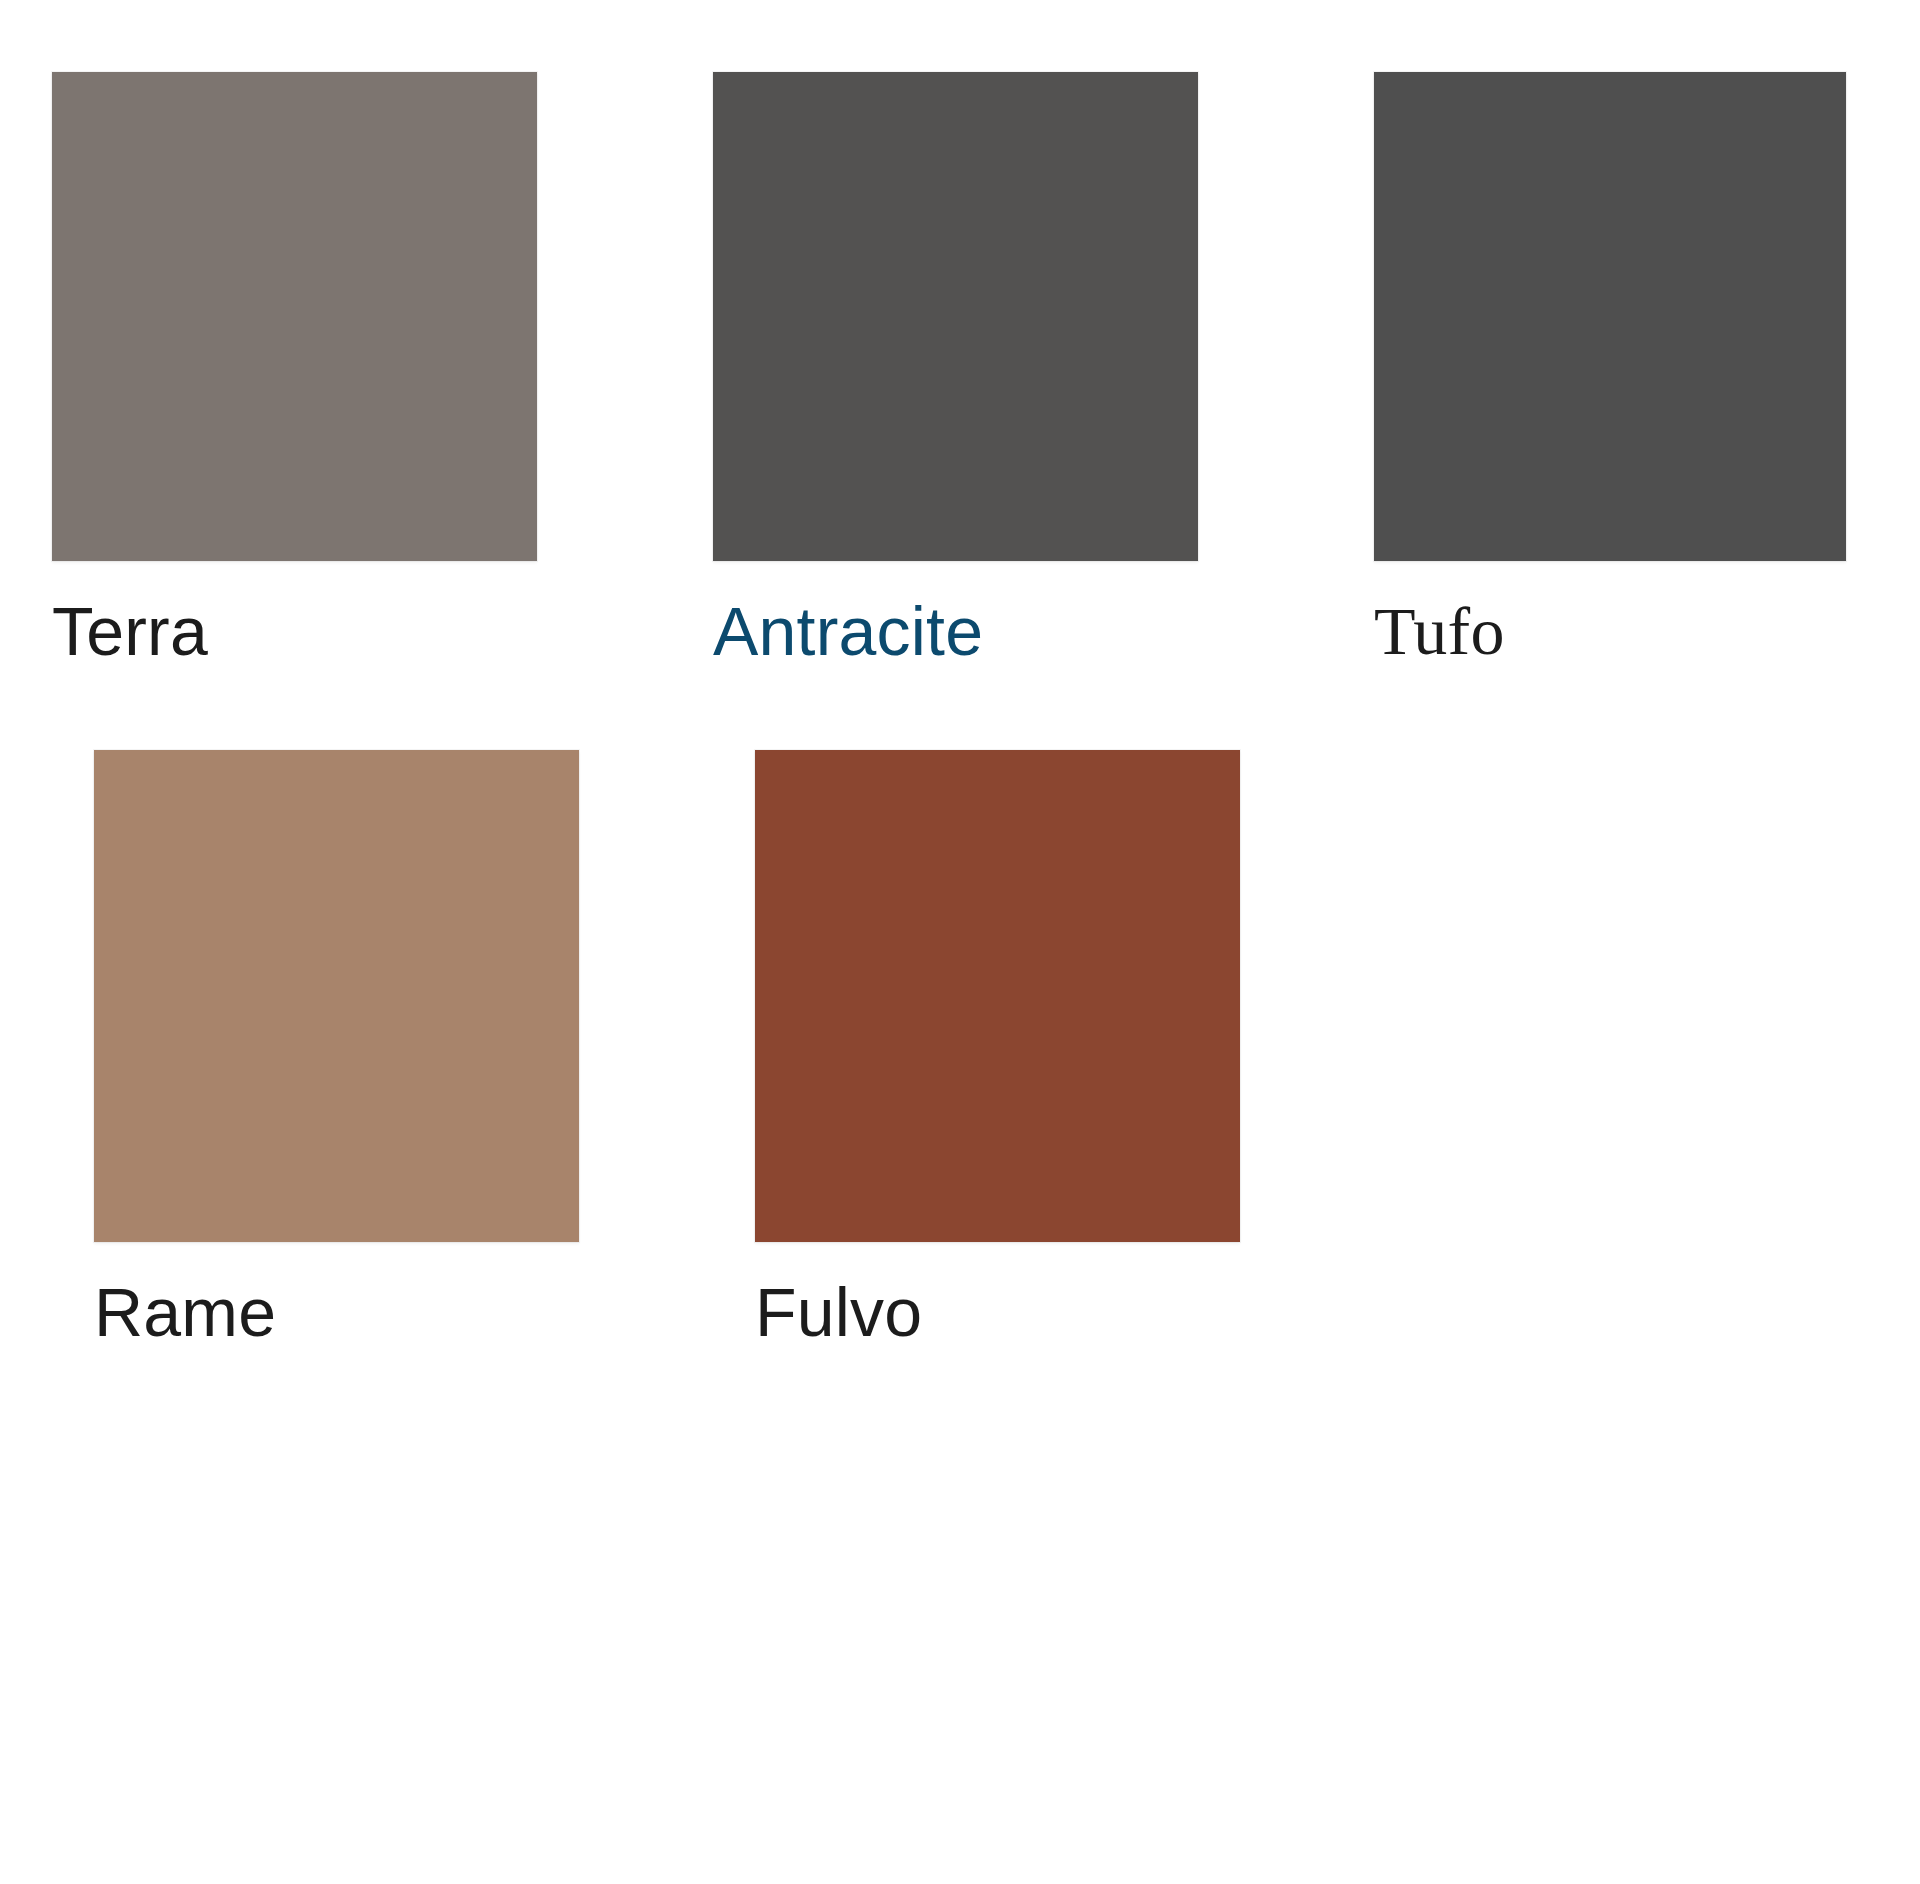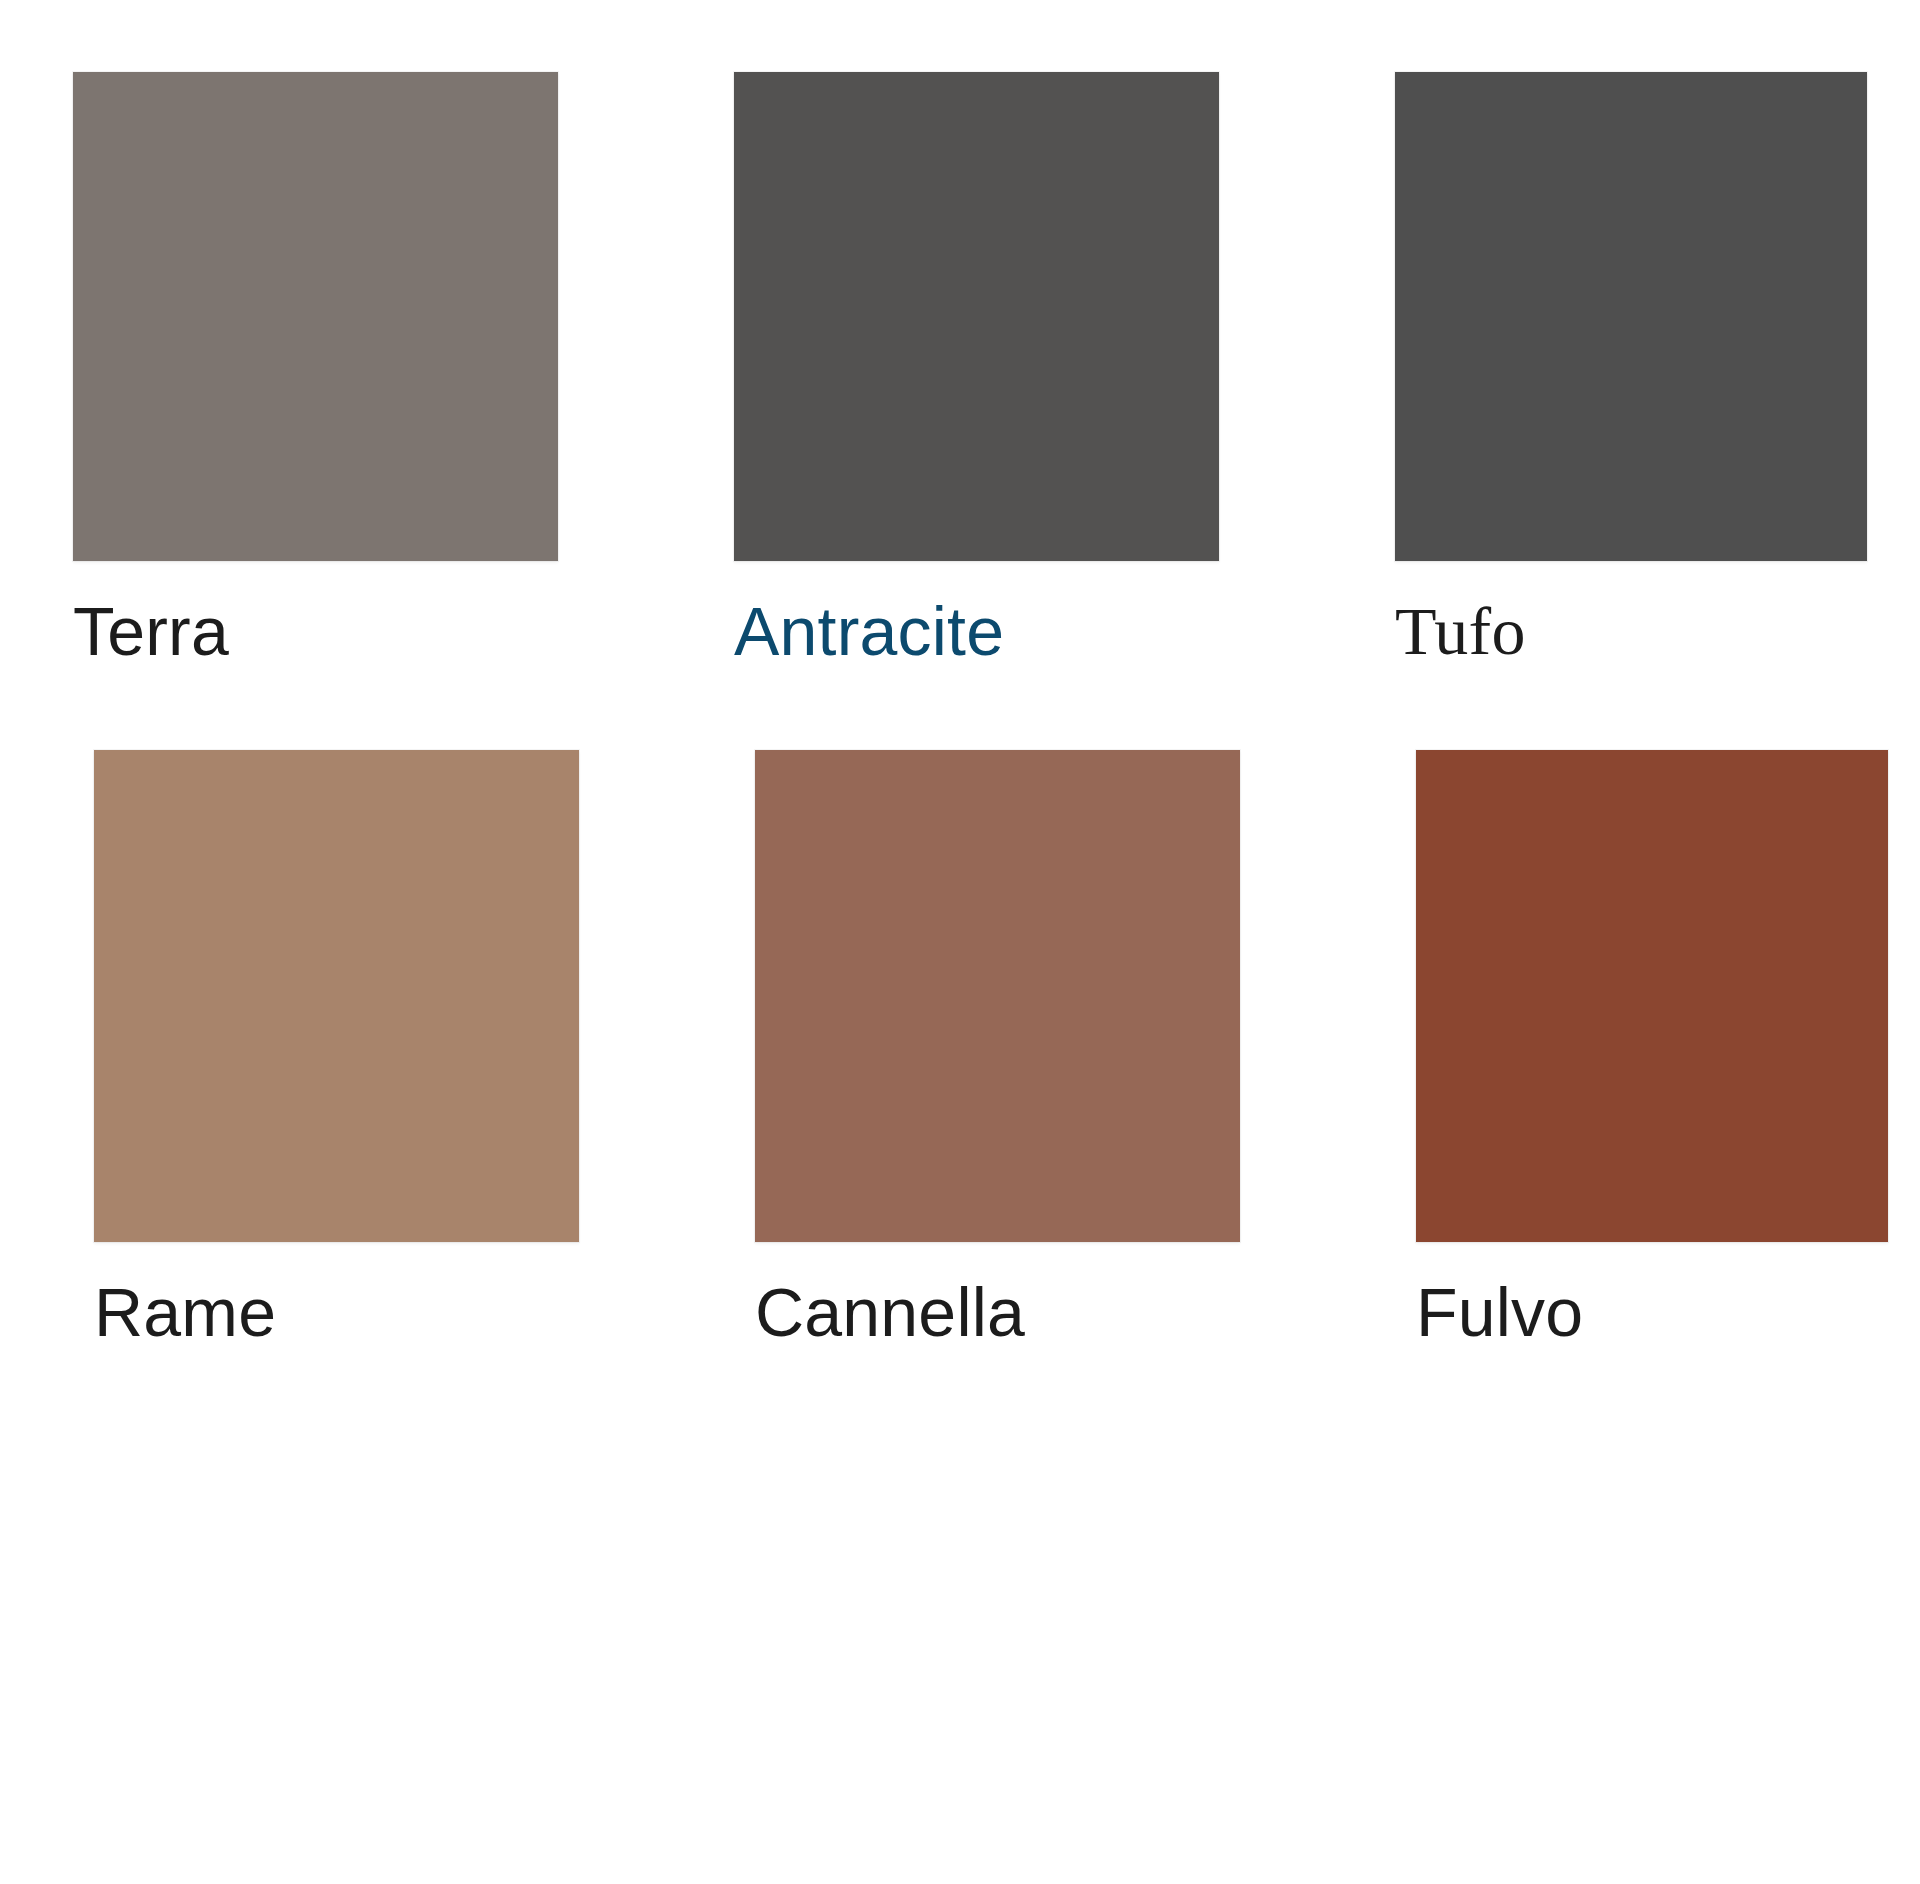--- a/index.html
+++ b/index.html
@@ -35,21 +35,20 @@
   }
 
   .swatch-cell {
     display: block;
     width: 100%;
   }
 
   
   .swatch-cell.row-1 {
     height: 678px;
-    margin-left: 21px;
   }
   .swatch-cell.row-2 {
     height: 680px;
     padding-left: 42px;
   }
 
   .swatch-chip {
     width: 100%;
     height: 489px;
     display: block;
@@ -95,24 +94,20 @@
     <div class="swatch-cell row-1">
       <div class="swatch-chip" style="background-color: rgb(79, 79, 79);"></div>
       <span class="swatch-label" style="color: rgb(28, 28, 28); font-family: Liberation Serif, serif;">Tufo</span>
     </div>
 
     <div class="swatch-cell row-2">
       <div class="swatch-chip" style="background-color: rgb(168, 132, 107);"></div>
       <span class="swatch-label" style="color: rgb(28, 28, 28);">Rame</span>
     </div>
 
-    <div class="swatch-cell row-2">
-      <div class="swatch-chip" style="background-color: rgb(150, 104, 86);"></div>
-      <span class="swatch-label" style="color: rgb(28, 28, 28);">Cannella</span>
-    </div>
 
     <div class="swatch-cell row-2">
       <div class="swatch-chip" style="background-color: rgb(139, 70, 48);"></div>
       <span class="swatch-label" style="color: rgb(28, 28, 28);">Fulvo</span>
     </div>
 
   </div>
 
 </div>
 

